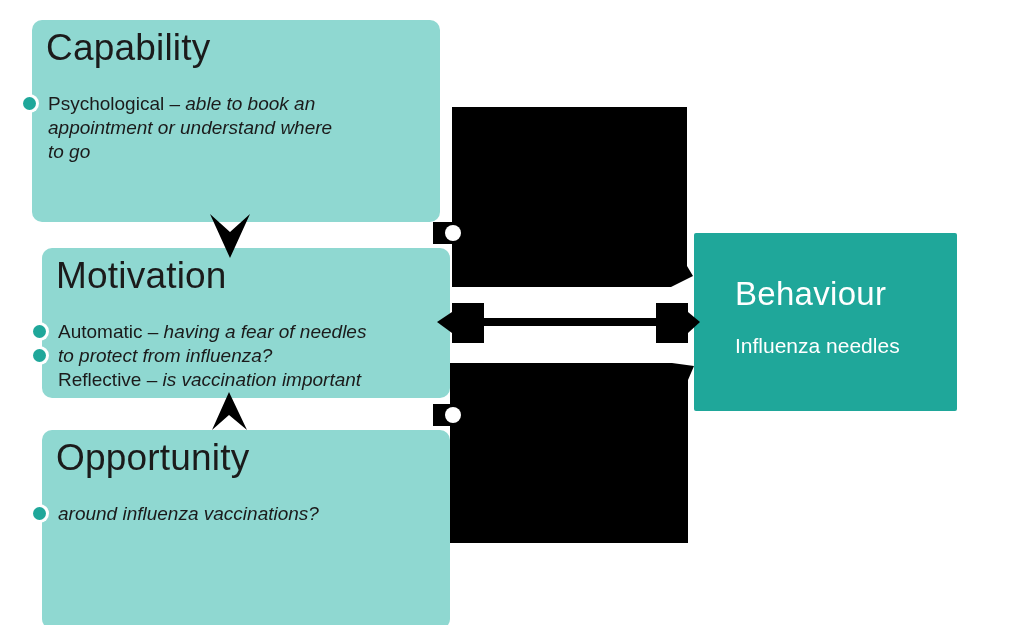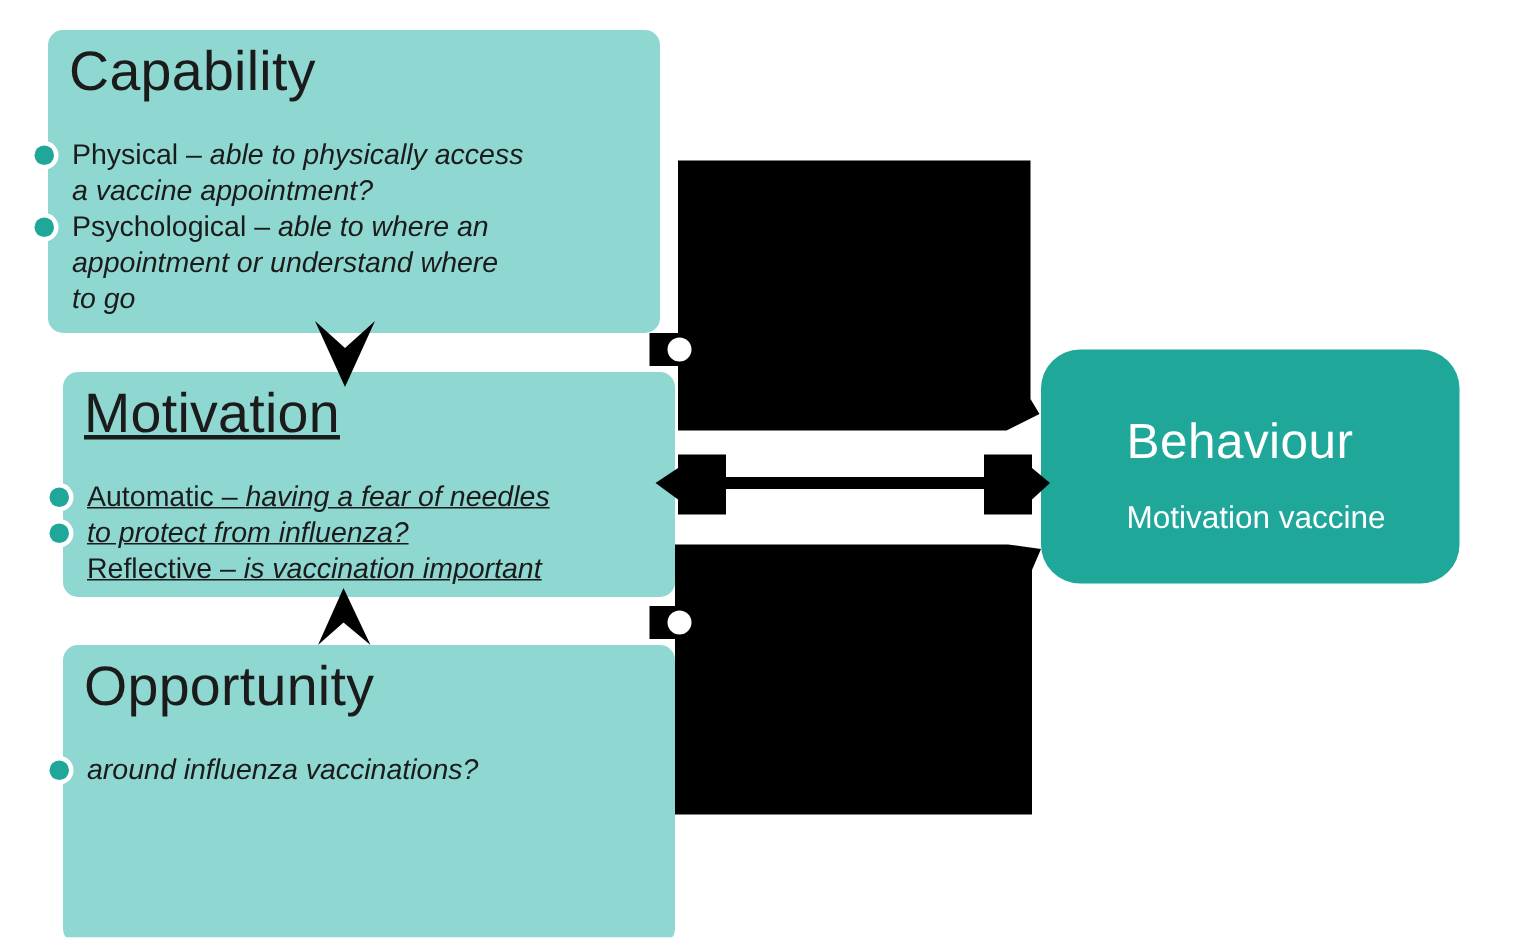--- a/index.html
+++ b/index.html
@@ -10,23 +10,23 @@
     --arrow:#000000;
     --text-dark:#1B1B1B;
     --text-light:#FFFFFF;
   }
   html,body{margin:0;padding:0;background:var(--background);}
   body{font-family:"Liberation Sans","DejaVu Sans",sans-serif;}
   #canvas{position:relative;width:1024px;height:625px;background:var(--background);overflow:hidden;}
 
   .box{position:absolute;background:var(--box-light);border-radius:10px;color:var(--text-dark);}
   .box-capability{left:32px;top:20px;width:408px;height:202px;}
-  .box-motivation{left:42px;top:248px;width:408px;height:150px;text-decoration:underline;}
+  .box-motivation{left:42px;top:248px;width:408px;height:150px;}
   .box-opportunity{left:42px;top:430px;width:408px;height:199px;}
-  .box-behaviour{left:694px;top:233px;width:263px;height:156px;background:var(--box-dark);color:var(--text-light);border-radius:26px;padding-left:16px;}
+  .box-behaviour{left:694px;top:233px;width:263px;height:178px;background:var(--box-dark);color:var(--text-light);border-radius:2px;}
 
   .box-title{font-size:37px;font-weight:500;line-height:47px;padding:4px 0 0 14px;letter-spacing:.2px;}
   .bullets{margin-top:21px;padding-left:16px;font-size:19px;line-height:24px;}
   .bullet{position:relative;}
   .bline{white-space:nowrap;}
   .it{font-style:italic;}
   .dot{position:absolute;left:-25px;top:5px;width:13px;height:13px;border-radius:50%;
        background:var(--bullet-dot);box-shadow:0 0 0 3px #fff;}
 
   .beh-title{font-size:33px;font-weight:500;margin:42px 0 0 41px;letter-spacing:.3px;}
@@ -39,26 +39,21 @@
 </head>
 <body>
 
 <div id="canvas">
 
   <div class="box box-capability">
     <div class="box-title">Capability</div>
     <div class="bullets">
         <div class="bullet">
           <span class="dot"></span>
-          <div class="bline"><span class="up">Physical – </span><span class="it">able to physically access</span></div>
-          <div class="bline"><span class="it">a vaccine appointment?</span></div>
-        </div>
-        <div class="bullet">
-          <span class="dot"></span>
-          <div class="bline"><span class="up">Psychological – </span><span class="it">able to where an</span></div>
+          <div class="bline"><span class="up">Psychological – </span><span class="it">able to book an</span></div>
           <div class="bline"><span class="it">appointment or understand where</span></div>
           <div class="bline"><span class="it">to go</span></div>
         </div>
       </div>
   </div>
 
   <div class="box box-motivation">
     <div class="box-title">Motivation</div>
     <div class="bullets">
         <div class="bullet">
@@ -78,21 +73,21 @@
     <div class="bullets">
         <div class="bullet">
           <span class="dot"></span>
           <div class="bline"><span class="it">around influenza vaccinations?</span></div>
         </div>
       </div>
   </div>
 
   <div class="box box-behaviour">
     <div class="beh-title">Behaviour</div>
-    <div class="beh-sub">Motivation vaccine</div>
+    <div class="beh-sub">Influenza needles</div>
   </div>
 
   <svg id="connectors" width="1024" height="625" viewBox="0 0 1024 625">
 
     <g>
       <polygon class="blk" points="452,107 687,107 687,266 693,276 671,287 452,287"></polygon>
       <rect class="blk" x="433" y="222" width="19" height="22"></rect>
       <circle class="notch" cx="453" cy="233" r="8"></circle>
     </g>
 

